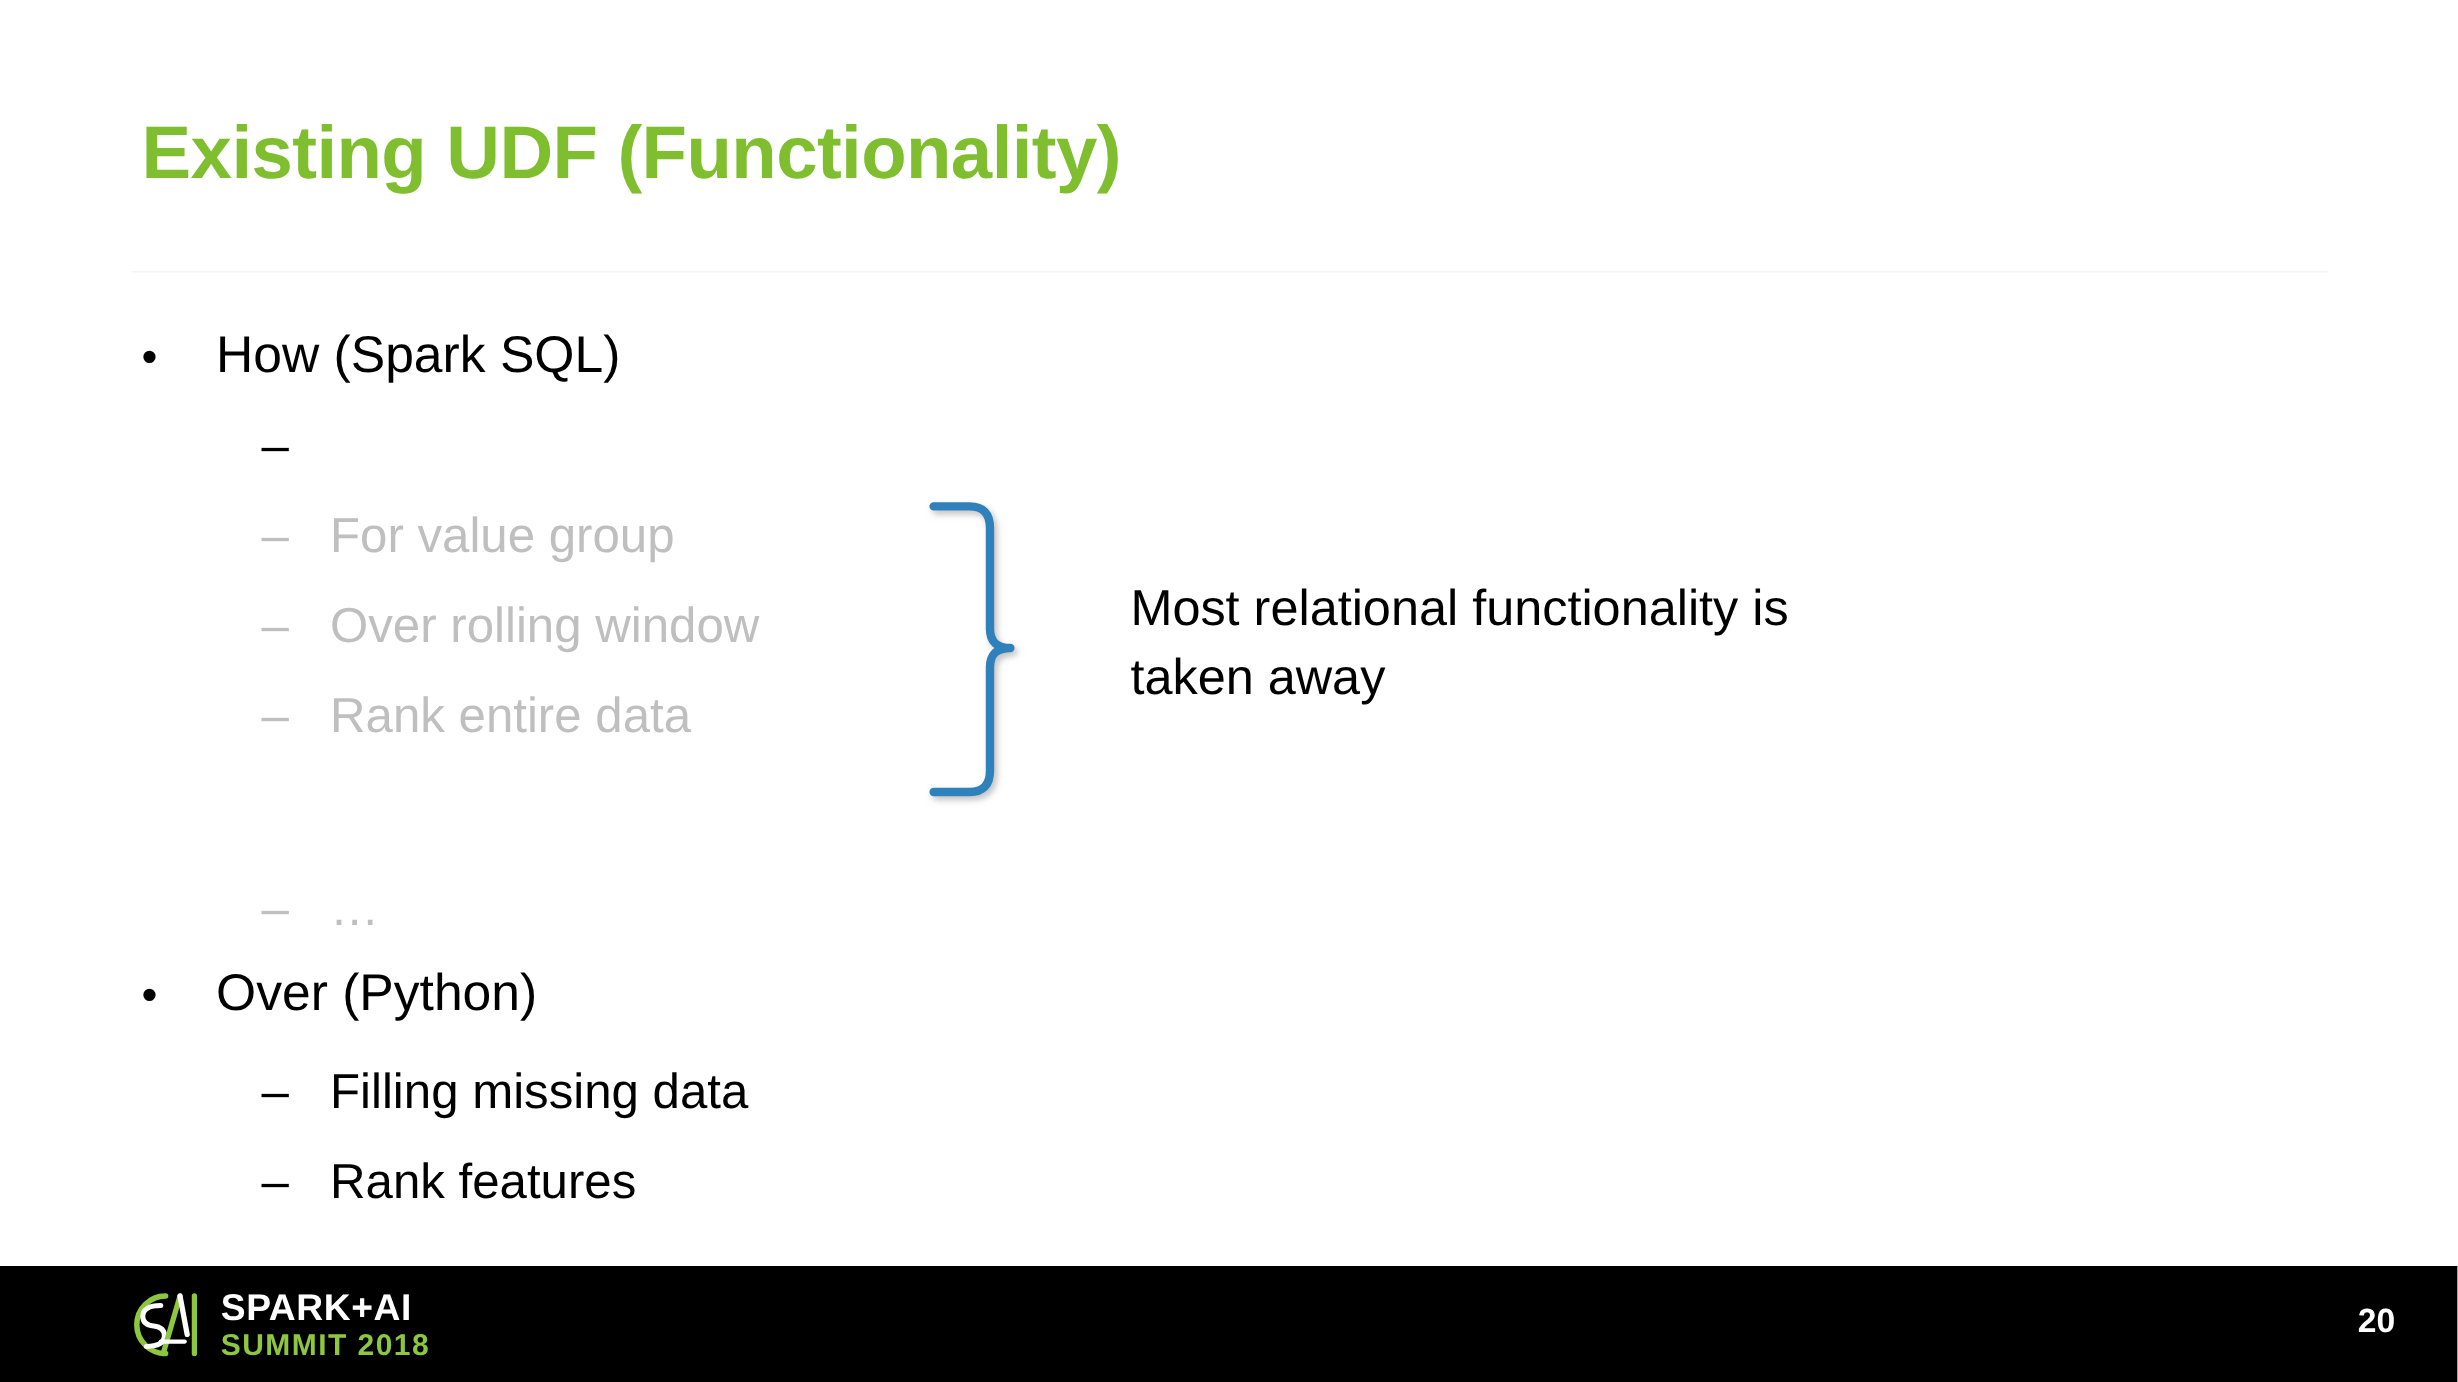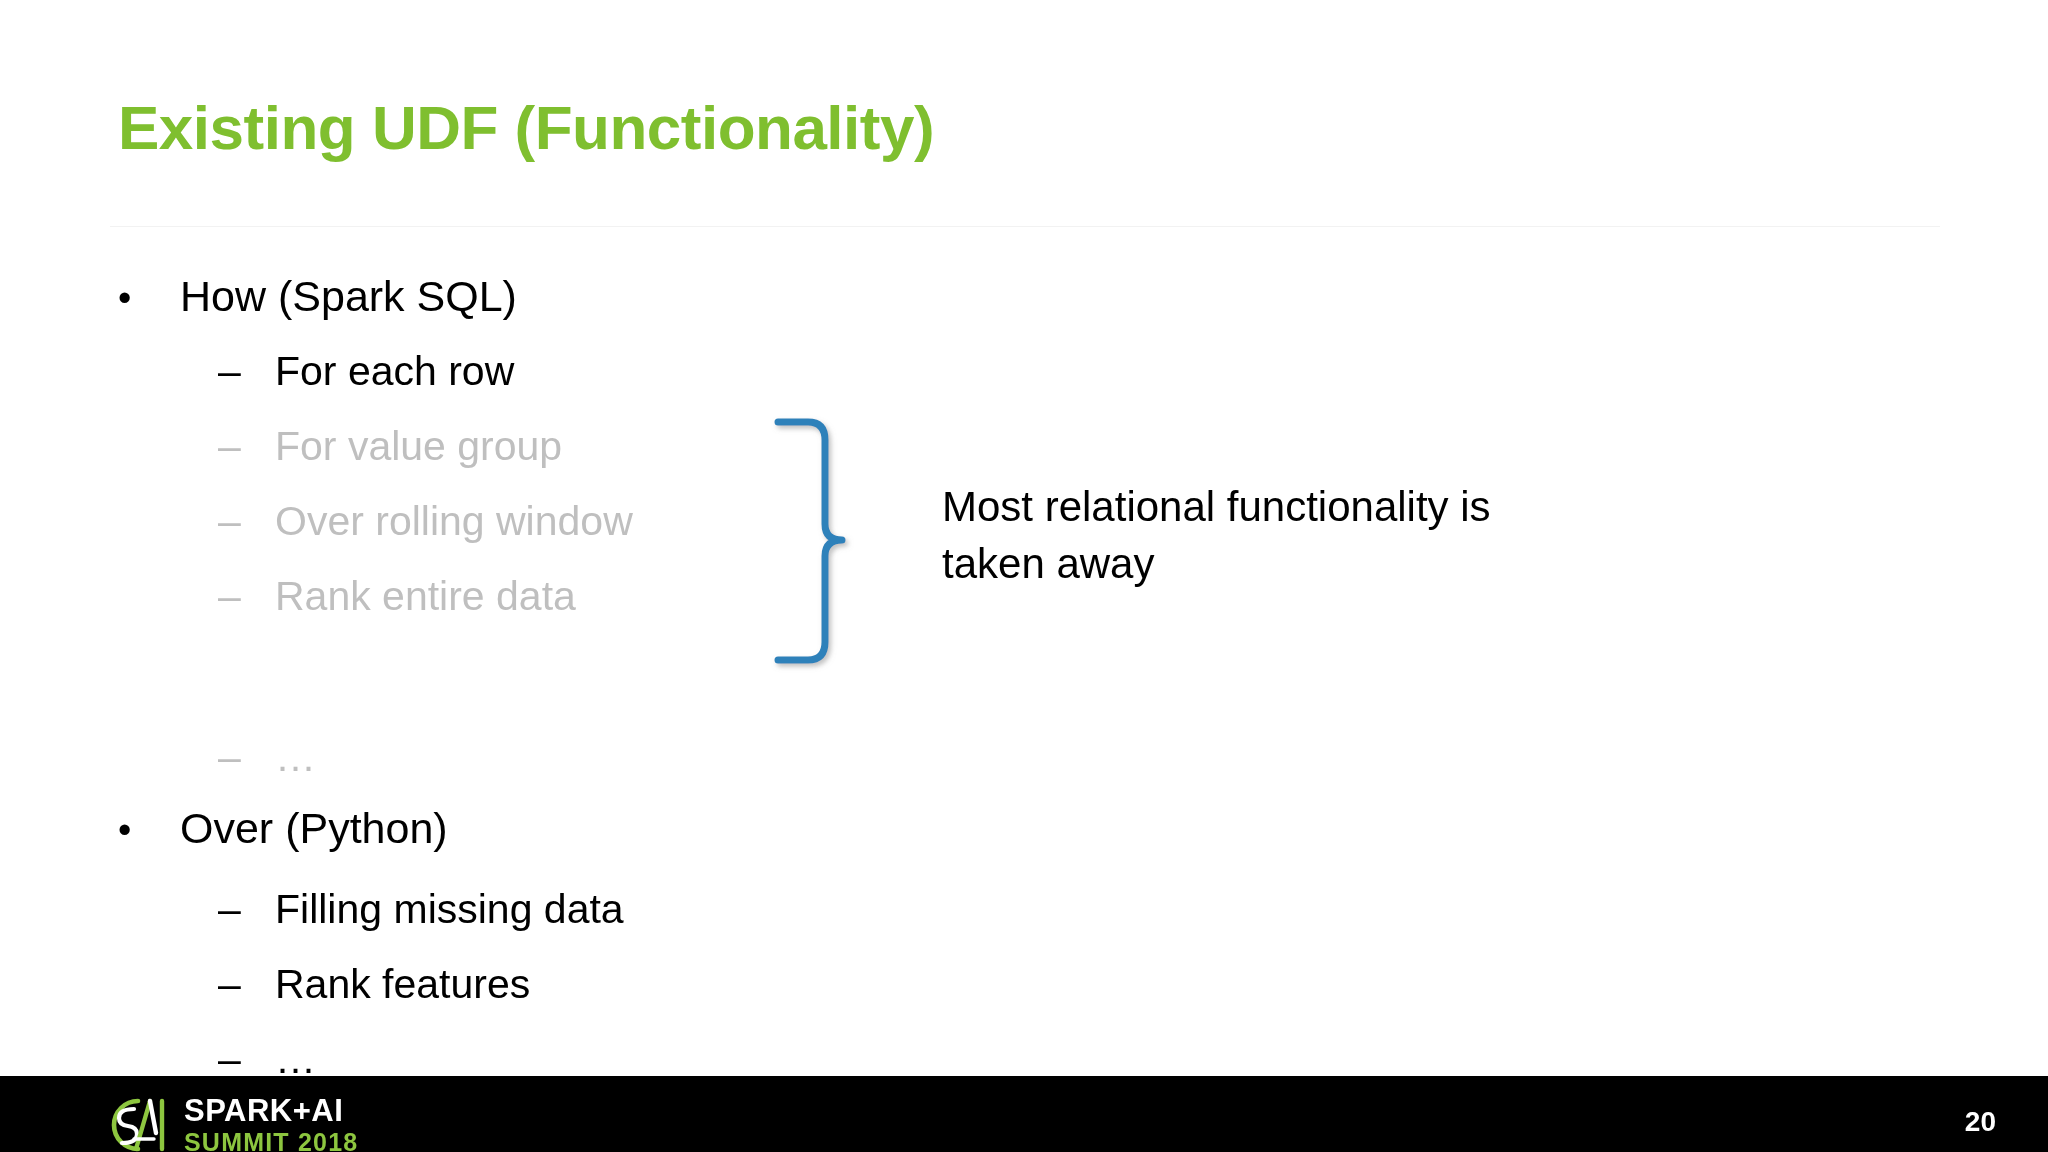--- a/index.html
+++ b/index.html
@@ -109,21 +109,21 @@
     margin-left: 24px;
   }
   #callout .line { display: block; white-space: nowrap; }
 
   
   #footer {
     position: absolute;
     left: 0;
     bottom: 0;
     width: 2048px;
-    height: 76px;
+    height: 97px;
     background: #000000;
   }
 
   #logo {
     position: absolute;
     left: 98px;
     top: 16px;
     display: flex;
     align-items: center;
     height: 66px;
@@ -174,21 +174,20 @@
 
   <div id="body-outline">
 
     <div class="row lvl1">
       <span class="marker">•</span>
       <span class="row-text">How (Spark SQL)</span>
     </div>
 
     <div class="row lvl2">
       <span class="marker">–</span>
-      <span class="row-text">For each row</span>
     </div>
 
     <div class="row lvl2 muted">
       <span class="marker">–</span>
       <span class="row-text">For value group</span>
     </div>
 
     <div class="row lvl2 muted">
       <span class="marker">–</span>
       <span class="row-text">Over rolling window</span>

